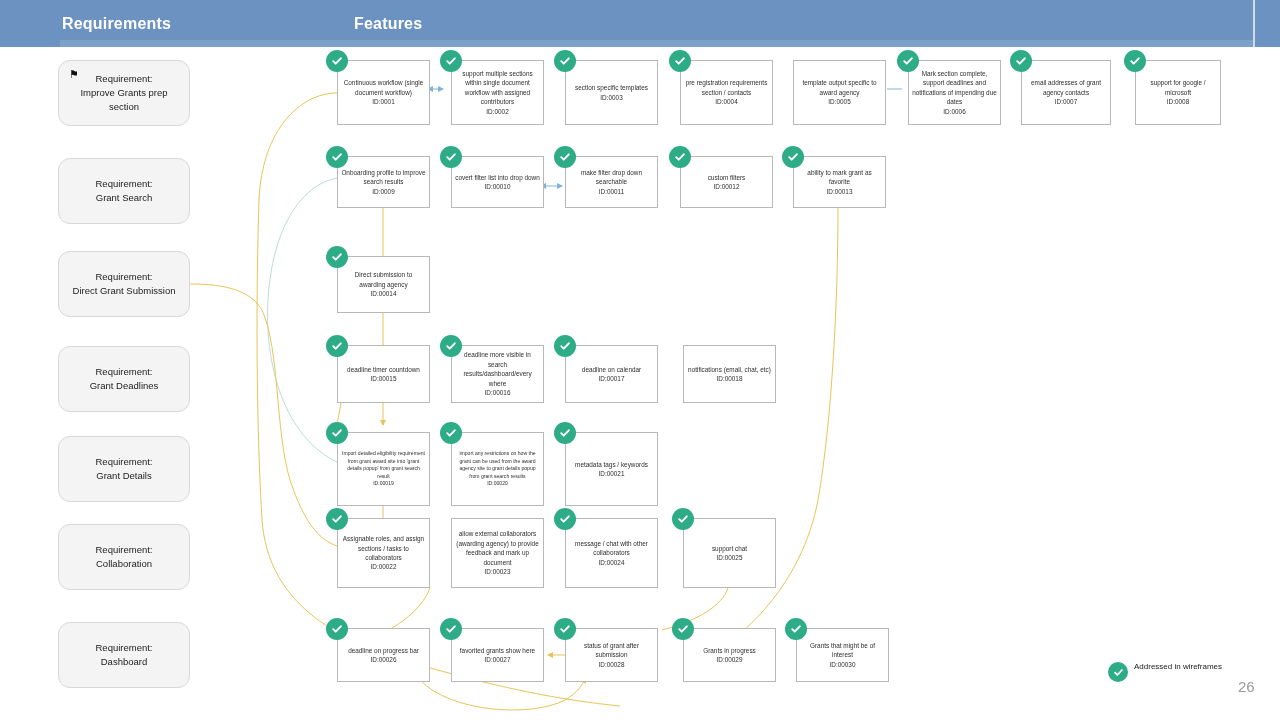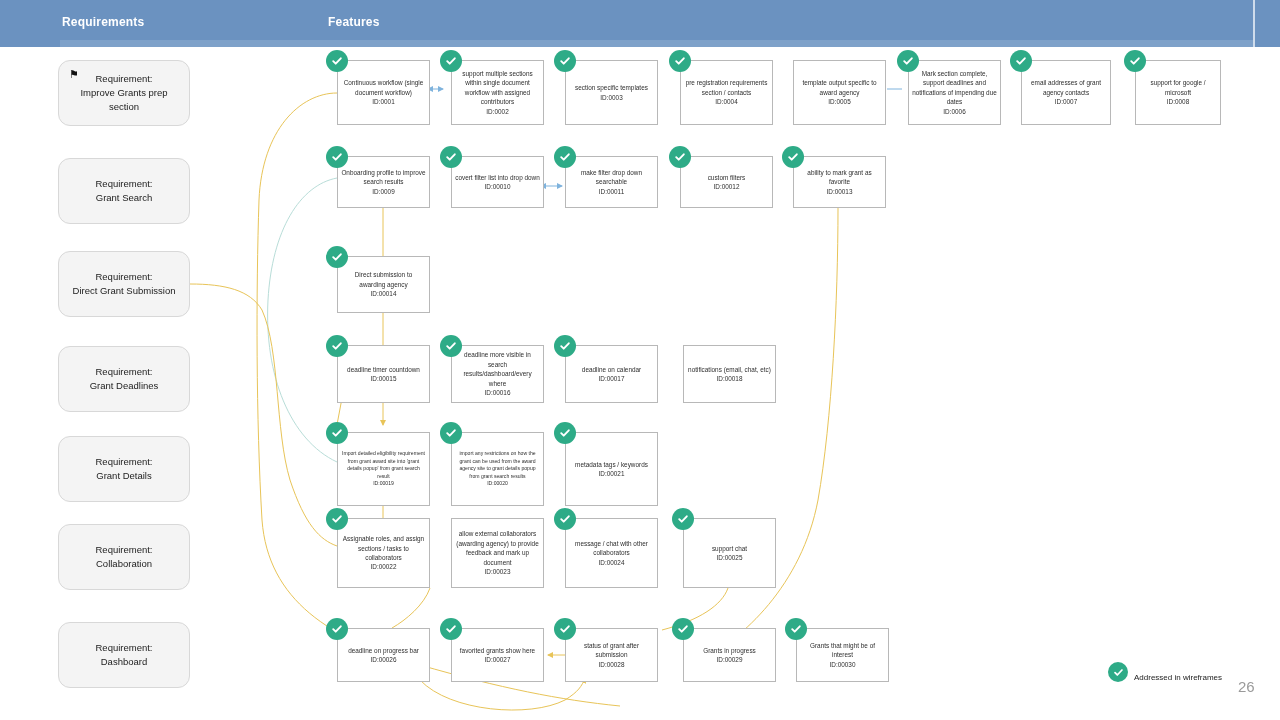--- a/index.html
+++ b/index.html
@@ -28,28 +28,28 @@
     background: #7ea1c9;
   }
   #header-divider {
     position: absolute; left: 1253px; top: 0;
     width: 2px; height: 47px;
     background: #cfdcec;
   }
   .header-title {
     position: absolute;
     top: 15px;
-    font-size: 12px;
+    font-size: 16px;
     font-weight: bold;
     color: #ffffff;
     letter-spacing: .2px;
     white-space: nowrap;
   }
   #title-requirements { left: 62px; }
-  #title-features { left: 328px; }
+  #title-features { left: 354px; }
 
   
   #links {
     position: absolute; left: 0; top: 0;
     width: 1280px; height: 720px;
     pointer-events: none;
   }
 
   
   .req {
@@ -106,21 +106,21 @@
     align-items: center;
     justify-content: center;
   }
   .badge svg { display: block; }
 
   
   #legend {
     position: absolute;
     left: 1108px; top: 662px;
     display: flex;
-    align-items: flex-end;
+    align-items: flex-start;
     gap: 6px;
   }
   #legend .badge {
     position: relative;
     left: 0; top: 0;
     width: 20px; height: 20px;
   }
   #legend-label {
     font-size: 8px;
     color: #222;

